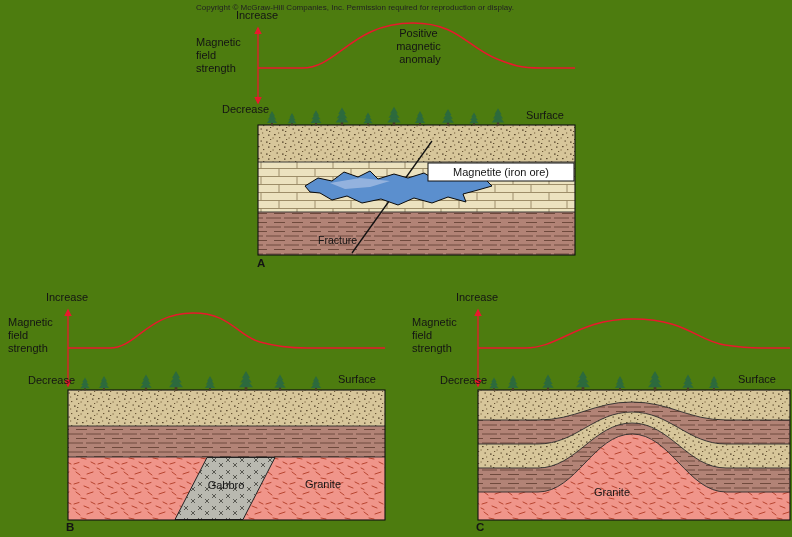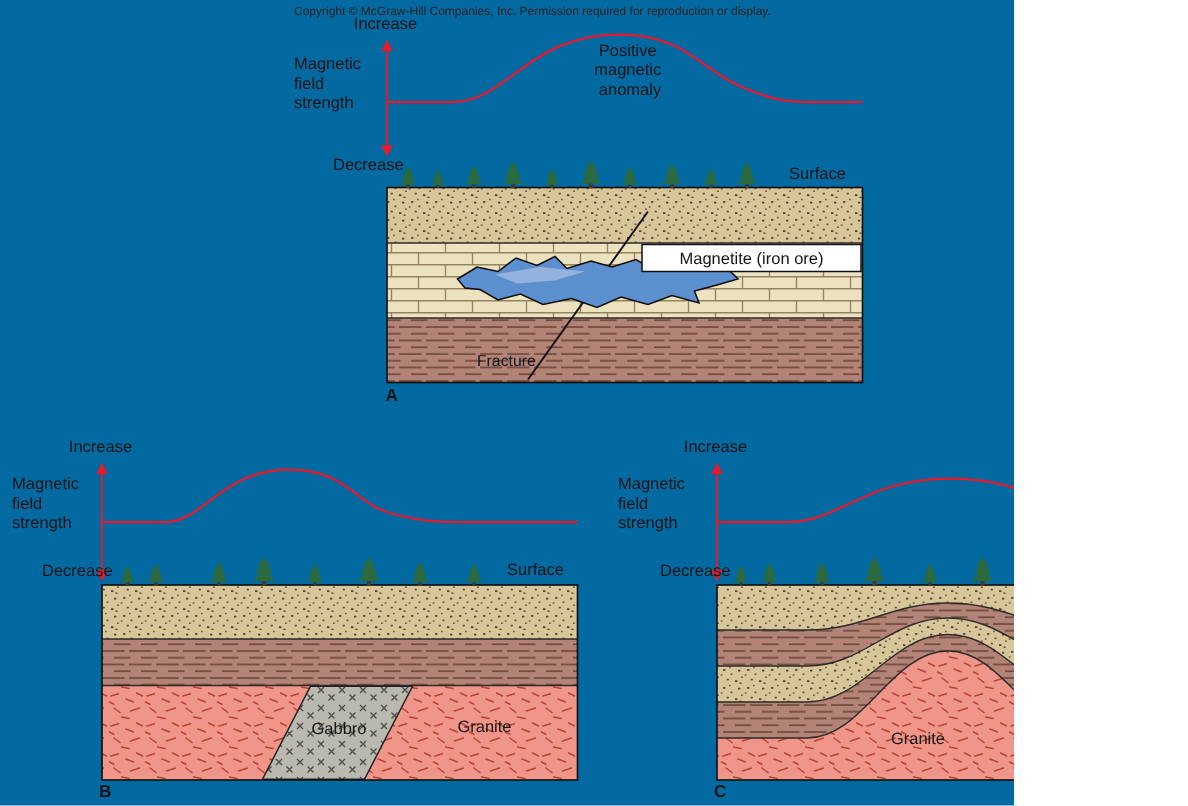--- a/index.html
+++ b/index.html
@@ -1,16 +1,16 @@
 <!DOCTYPE html>
 <html><head>
 <meta charset="utf-8">
 <style>
   html,body{margin:0;padding:0;background:#fff;}
-  .stage{position:relative;width:676px;height:537px;background:#0369a1;overflow:hidden;
+  .stage{position:relative;width:792px;height:537px;background:#4d7c0f;overflow:hidden;
          font-family:"Liberation Sans",sans-serif;}
   svg{display:block;}
   text{font-family:"Liberation Sans",sans-serif;fill:#141414;}
   .small-copy{font-size:8px;fill:#222;}
   .lbl{font-size:11px;}
   .lbl-s{font-size:10.5px;}
   .panel-letter{font-size:11.5px;font-weight:bold;}
 </style>
 </head>
 <body>

